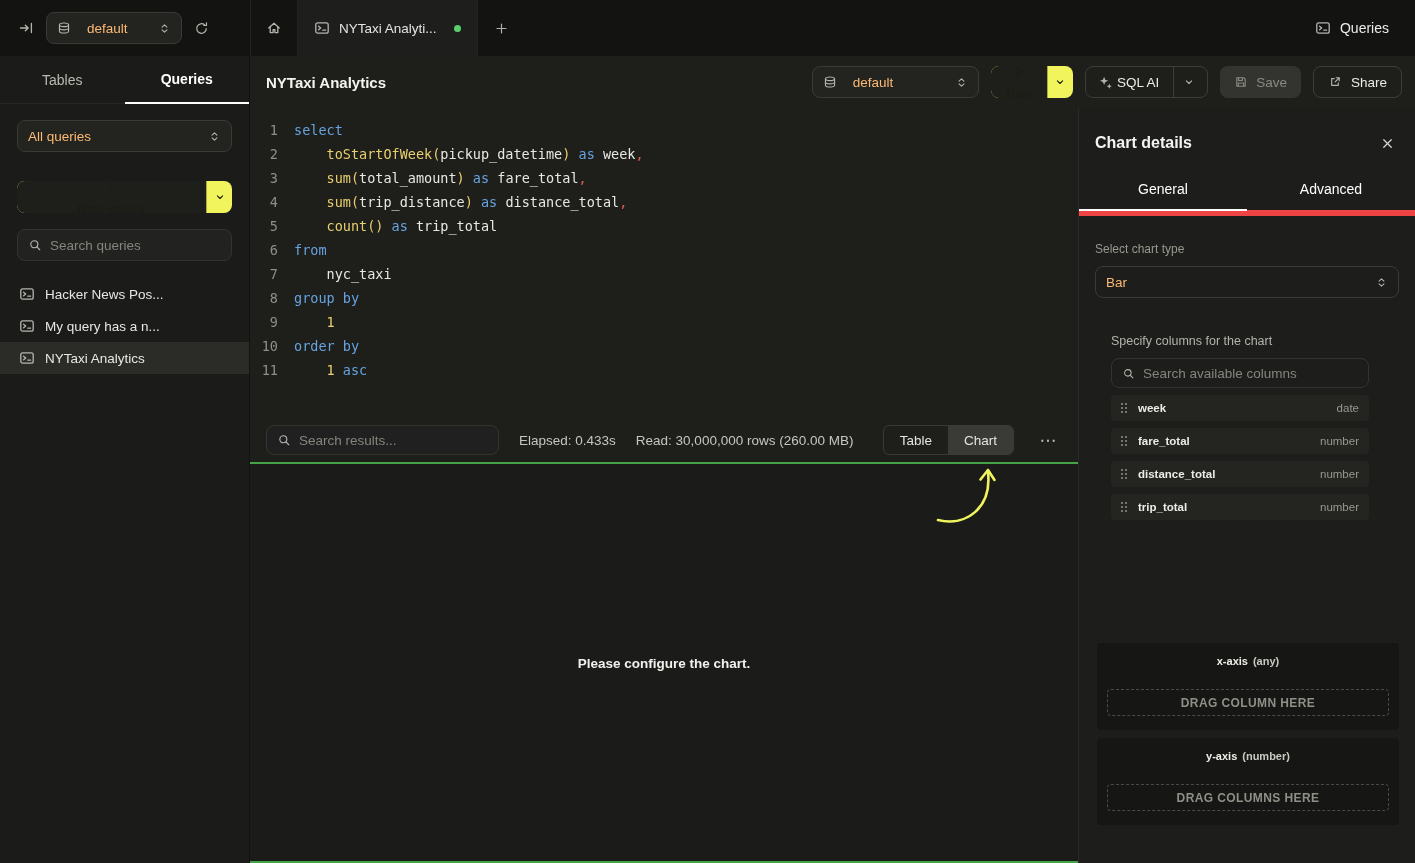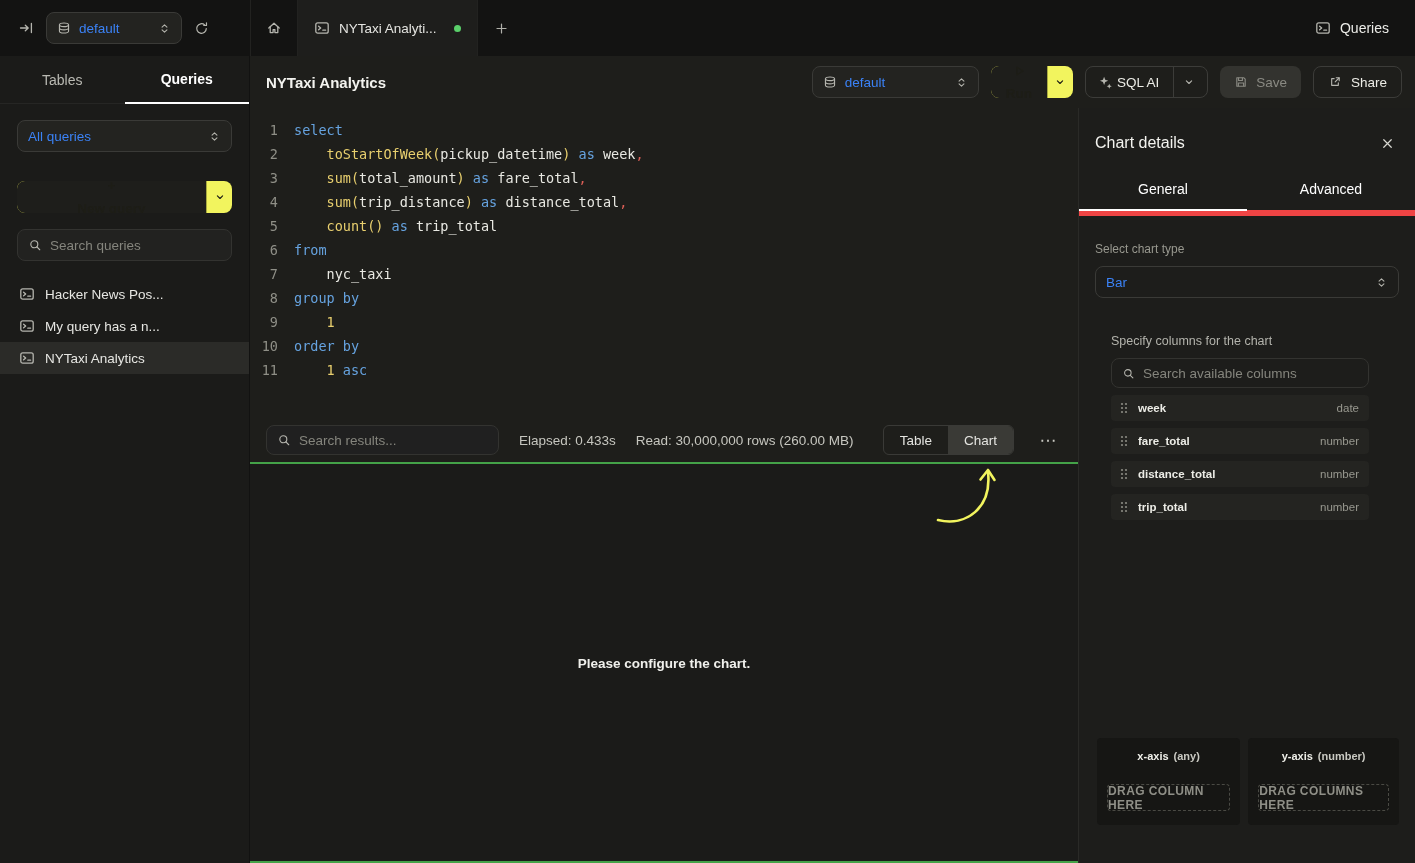--- a/index.html
+++ b/index.html
@@ -10,21 +10,21 @@
   html,body{width:1415px;height:863px;overflow:hidden}
   body{background:#1c1c1a;font-family:"Liberation Sans",sans-serif;color:#e6e6e2;font-size:13.5px}
   svg{display:block}
   .ic{color:#b5b5ae}
   .app{display:flex;flex-direction:column;height:100%}
 
   
   .topbar{height:56px;background:#131312;display:flex;align-items:stretch;flex-shrink:0}
   .topbar-left{width:250px;flex-shrink:0;display:flex;align-items:center;gap:12px;padding-left:18px}
   .iconbtn{background:none;border:none;cursor:pointer;color:#b5b5ae;display:flex;align-items:center}
-  .select{height:32px;background:#232320;border:1px solid #3a3a37;border-radius:8px;display:flex;align-items:center;gap:8px;padding:0 10px;color:#3b82f6;cursor:pointer}
+  .select{height:32px;background:#232320;border:1px solid #3a3a37;border-radius:8px;display:flex;align-items:center;gap:16px;padding:0 10px;color:#fdba74;cursor:pointer}
   .db-select{width:136px}
   .select .grow{flex:1}
   .tabstrip{display:flex;align-items:stretch}
   .tab{display:flex;align-items:center;gap:9px;padding:0 16px;border-right:1px solid #222220;color:#e4e4e0;cursor:pointer}
   .tab.home{width:48px;justify-content:center;border-left:1px solid #222220;padding:0}
   .tab.active{background:#1e1e1c}
   .dot{width:7px;height:7px;border-radius:50%;background:var(--green-dot);margin-left:8px}
   .newtab{width:48px;display:flex;align-items:center;justify-content:center;color:#b0b0a9;background:none;border:none;cursor:pointer}
   .topbar-right{margin-left:auto;display:flex;align-items:center;padding-right:26px}
   .queries-btn{display:flex;align-items:center;gap:9px;background:none;border:none;color:#ececе8;color:#ECECE8;font-size:14px;cursor:pointer}
@@ -86,35 +86,35 @@
   .more-btn{background:none;border:none;color:#c9c9c2;font-size:17px;width:28px;cursor:pointer}
 
   
   .chart-area{flex:1;position:relative;background:#1b1b19;border-top:2px solid var(--green);border-bottom:2px solid var(--green)}
   .chart-placeholder{position:absolute;top:192px;left:50%;transform:translateX(-50%);font-weight:700;color:#f0f0ec}
   .anno-arrow{position:absolute;top:0;left:650px}
 
   
   .chart-panel{width:337px;flex-shrink:0;background:#1d1d1b;border-left:1px solid #2a2a27;position:relative}
   .panel-header{display:flex;align-items:center;justify-content:space-between;padding:26px 20px 0 16px}
-  .panel-title{font-size:16px;font-weight:400;color:#f3f3ef}
+  .panel-title{font-size:16px;font-weight:700;color:#f3f3ef}
   .panel-tabs{display:flex;margin-top:17px;border-bottom:6px solid #ef4444}
   .ptab{flex:1;text-align:center;padding:12px 0;font-size:14px;color:#ffffff;cursor:pointer}
   .ptab.active{color:#fff;border-bottom:2px solid #fff;margin-bottom:-1px}
   .panel-body{padding:26px 16px 0}
   .label-sm{font-size:12px;color:#98988f}
   .chart-type-select{margin-top:10px;background:#1d1d1b}
   .columns-section{margin-top:36px;padding-left:16px;padding-right:30px}
   .columns-section .label-sm{color:#b3b3ac;font-size:12.5px}
   .col-search{margin-top:10px;height:30px;background:#1d1d1b}
   .col-row{margin-top:7px;height:26px;background:#242421;border-radius:4px;display:flex;align-items:center;gap:8px;padding:0 10px 0 7px;cursor:grab}
   .drag{color:#8a8a83}
   .col-name{font-size:11.5px;font-weight:700;color:#ececе6;color:#ECECE6}
   .col-type{margin-left:auto;font-size:11.5px;color:#98988f}
-  .axes{position:absolute;left:18px;right:16px;bottom:38px;display:flex;flex-direction:row;gap:8px}
+  .axes{position:absolute;left:18px;right:16px;bottom:38px;display:flex;flex-direction:column;gap:8px}
   .axis-card{background:#161614;border-radius:4px;padding:12px 10px 14px}
   .axis-label{text-align:center;font-size:11px;font-weight:700;color:#f0f0ea}
   .axis-label .hint{color:#c9c9c2;margin-left:5px}
   .dropzone{margin-top:22px;border:1px dashed #4a4a44;border-radius:4px;height:27px;display:flex;align-items:center;justify-content:center;font-size:12px;font-weight:700;letter-spacing:.4px;color:#8f8f87}
 </style>
 </head>
 <body>
 
 <div class="app">
 

